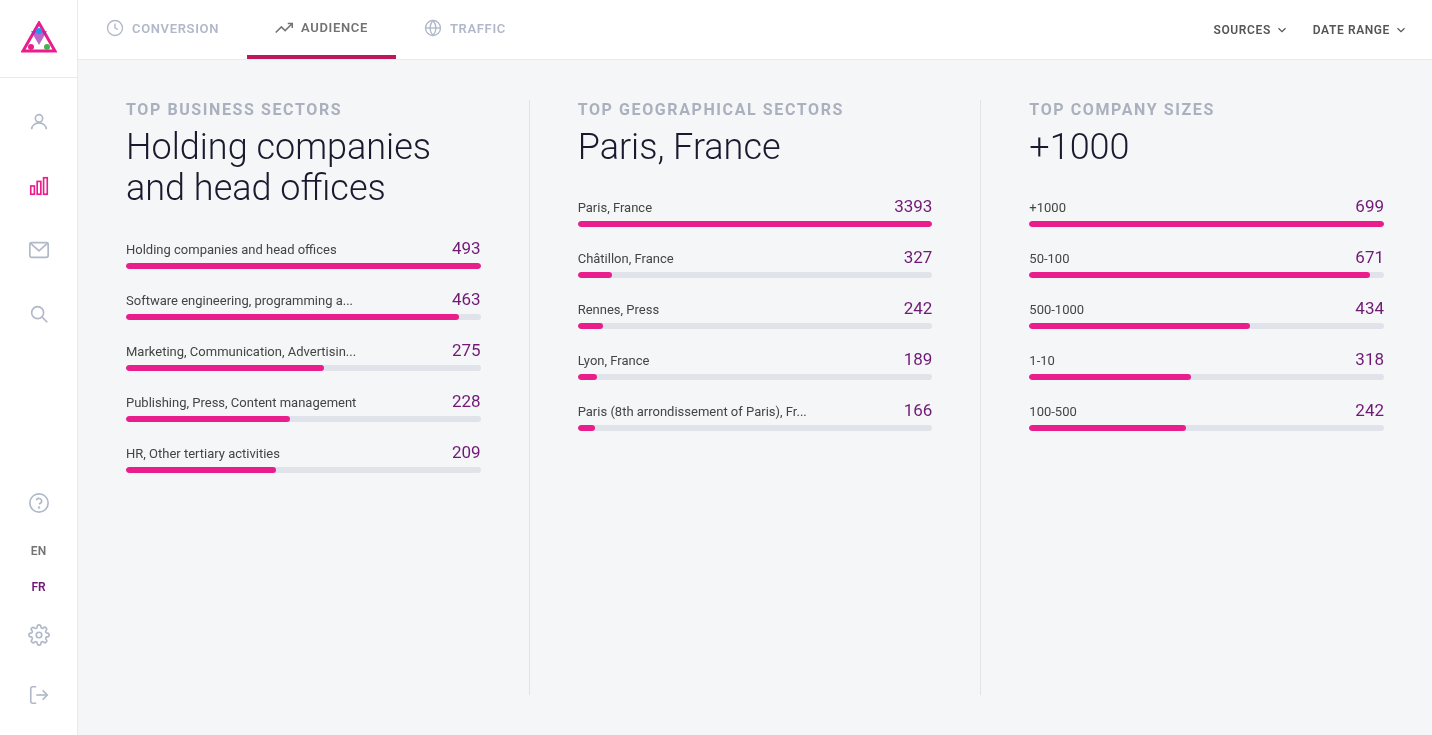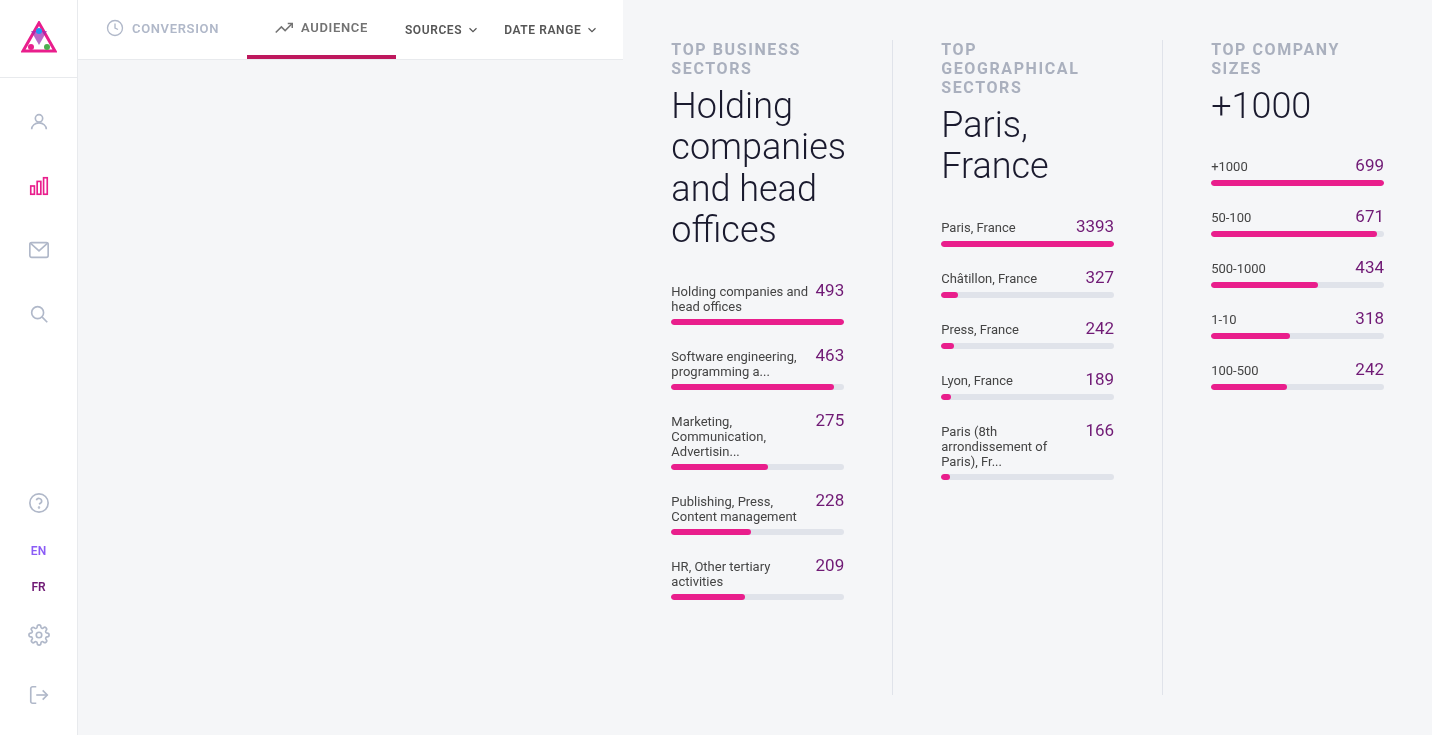--- a/index.html
+++ b/index.html
@@ -52,30 +52,30 @@
       gap: 4px;
     }
     .lang-item {
       width: 78px;
       height: 32px;
       display: flex;
       align-items: center;
       justify-content: center;
       font-size: 12px;
       font-weight: 600;
-      color: #8b5cf6;
+      color: #737373;
       cursor: pointer;
     }
     .lang-item.active-lang { color: #701a75; }
 
     
     .main {
       flex: 1;
       display: flex;
-      flex-direction: row;
+      flex-direction: column;
       overflow: hidden;
     }
 
     
     .topnav {
       background: #fff;
       border-bottom: 1px solid #e8eaed;
       display: flex;
       align-items: stretch;
       height: 60px;
@@ -281,20 +281,28 @@
       </div>
 
       <div class="nav-tab active">
         <svg viewBox="0 0 24 24" fill="none" stroke="currentColor" stroke-width="2">
           <polyline points="23 6 13.5 15.5 8.5 10.5 1 18"></polyline>
             <polyline points="17 6 23 6 23 12"></polyline>
         </svg>
         <span>AUDIENCE</span>
       </div>
 
+      <div class="nav-tab">
+        <svg viewBox="0 0 24 24" fill="none" stroke="currentColor" stroke-width="1.8">
+          <circle cx="12" cy="12" r="10"></circle>
+            <line x1="2" y1="12" x2="22" y2="12"></line>
+            <path d="M12 2a15.3 15.3 0 0 1 4 10 15.3 15.3 0 0 1-4 10 15.3 15.3 0 0 1-4-10 15.3 15.3 0 0 1 4-10z"></path>
+        </svg>
+        <span>TRAFFIC</span>
+      </div>
     </div>
     <div class="nav-right">
       <div class="nav-right-btn">
         <span>SOURCES</span>
         <svg viewBox="0 0 24 24" fill="none" stroke="currentColor" stroke-width="2">
           <polyline points="6 9 12 15 18 9"></polyline>
         </svg>
       </div>
       <div class="nav-right-btn">
         <span>DATE RANGE</span>
@@ -378,21 +386,21 @@
       <div class="bar-header">
         <span class="bar-label">Châtillon, France</span>
         <span class="bar-value">327</span>
       </div>
       <div class="bar-track">
         <div class="bar-fill" style="width:9.637488947833775%"></div>
       </div>
     </div>
           <div class="bar-row">
       <div class="bar-header">
-        <span class="bar-label">Press, France</span>
+        <span class="bar-label">Rennes, Press</span>
         <span class="bar-value">242</span>
       </div>
       <div class="bar-track">
         <div class="bar-fill" style="width:7.132331270262304%"></div>
       </div>
     </div>
           <div class="bar-row">
       <div class="bar-header">
         <span class="bar-label">Lyon, France</span>
         <span class="bar-value">189</span>

